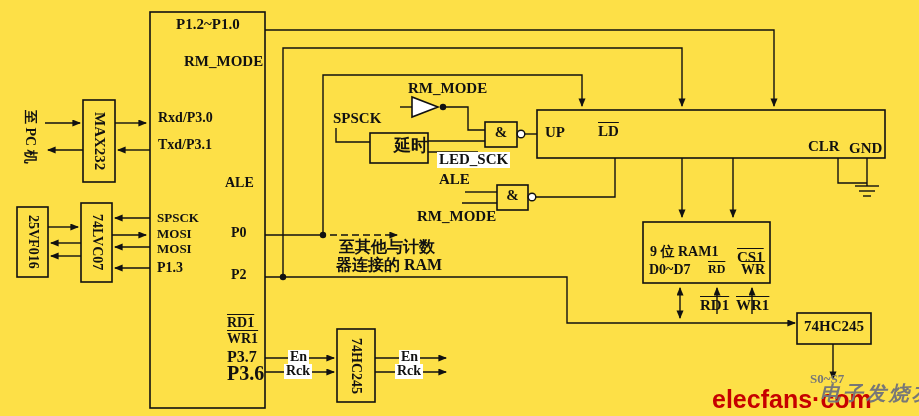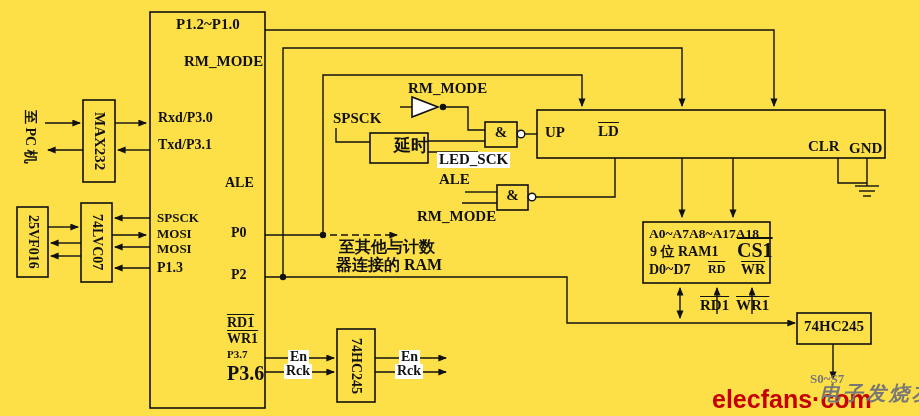--- a/index.html
+++ b/index.html
@@ -117,21 +117,21 @@
   <div class="lbl" style="left:158px;top:138px;font-size:14px">Txd/P3.1</div>
   <div class="lbl" style="left:225px;top:176px;font-size:14px">ALE</div>
   <div class="lbl" style="left:157px;top:211px;font-size:13px">SPSCK</div>
   <div class="lbl" style="left:157px;top:227px;font-size:13px">MOSI</div>
   <div class="lbl" style="left:157px;top:242px;font-size:13px">MOSI</div>
   <div class="lbl" style="left:157px;top:261px;font-size:14px">P1.3</div>
   <div class="lbl" style="left:231px;top:226px;font-size:14px">P0</div>
   <div class="lbl" style="left:231px;top:268px;font-size:14px">P2</div>
   <div class="lbl ov" style="left:227px;top:316px;font-size:14px">RD1</div>
   <div class="lbl ov" style="left:227px;top:332px;font-size:14px">WR1</div>
-  <div class="lbl" style="left:227px;top:349px;font-size:11px">P3.7</div>
+  <div class="lbl" style="left:227px;top:349px;font-size:16px">P3.7</div>
   <div class="lbl" style="left:227px;top:363px;font-size:20px">P3.6</div>
 
   <div class="vlabel" style="left:16px;top:101px;width:28px;height:72px;font-size:14px">至 PC 机</div>
   <div class="vlabel" style="left:83px;top:100px;width:32px;height:82px;font-size:15px">MAX232</div>
   <div class="vlabel" style="left:17px;top:207px;width:31px;height:70px;font-size:14px">25VF016</div>
   <div class="vlabel" style="left:81px;top:203px;width:31px;height:79px;font-size:14px">74LVC07</div>
 
   <div class="lbl" style="left:408px;top:81px;font-size:15px">RM_MODE</div>
   <div class="lbl" style="left:333px;top:111px;font-size:15px">SPSCK</div>
   <div class="lbl" style="left:370px;top:137px;width:58px;text-align:right;font-size:17px">延时</div>
@@ -142,23 +142,22 @@
   <div class="lbl" style="left:497px;top:188px;width:31px;text-align:center;font-size:15px">&amp;</div>
 
   <div class="lbl" style="left:339px;top:239px;font-size:16px">至其他与计数</div>
   <div class="lbl" style="left:336px;top:257px;font-size:16px">器连接的 RAM</div>
 
   <div class="lbl" style="left:545px;top:125px;font-size:15px">UP</div>
   <div class="lbl ov" style="left:598px;top:124px;font-size:15px">LD</div>
   <div class="lbl" style="left:808px;top:139px;font-size:15px">CLR</div>
   <div class="lbl" style="left:849px;top:141px;font-size:15px">GND</div>
 
-  <div class="lbl" style="left:649px;top:227px;font-size:13.5px">A0~A7A8~A17A18</div>
   <div class="lbl" style="left:650px;top:245px;font-size:14px">9 位 RAM1</div>
-  <div class="lbl ov" style="left:737px;top:240px;font-size:20px">CS1</div>
+  <div class="lbl ov" style="left:737px;top:250px;font-size:15px">CS1</div>
   <div class="lbl" style="left:649px;top:263px;font-size:14px">D0~D7</div>
   <div class="lbl ov" style="left:708px;top:263px;font-size:12px">RD</div>
   <div class="lbl ov" style="left:741px;top:263px;font-size:14px">WR</div>
   <div class="lbl ov" style="left:700px;top:298px;font-size:15px">RD1</div>
   <div class="lbl ov" style="left:736px;top:298px;font-size:15px">WR1</div>
 
   <div class="lbl" style="left:797px;top:319px;width:74px;text-align:center;font-size:15px">74HC245</div>
   <div class="lbl gray" style="left:810px;top:372px;font-size:13px">S0~S7</div>
 
   <div class="vlabel" style="left:337px;top:329px;width:38px;height:73px;font-size:14px">74HC245</div>

